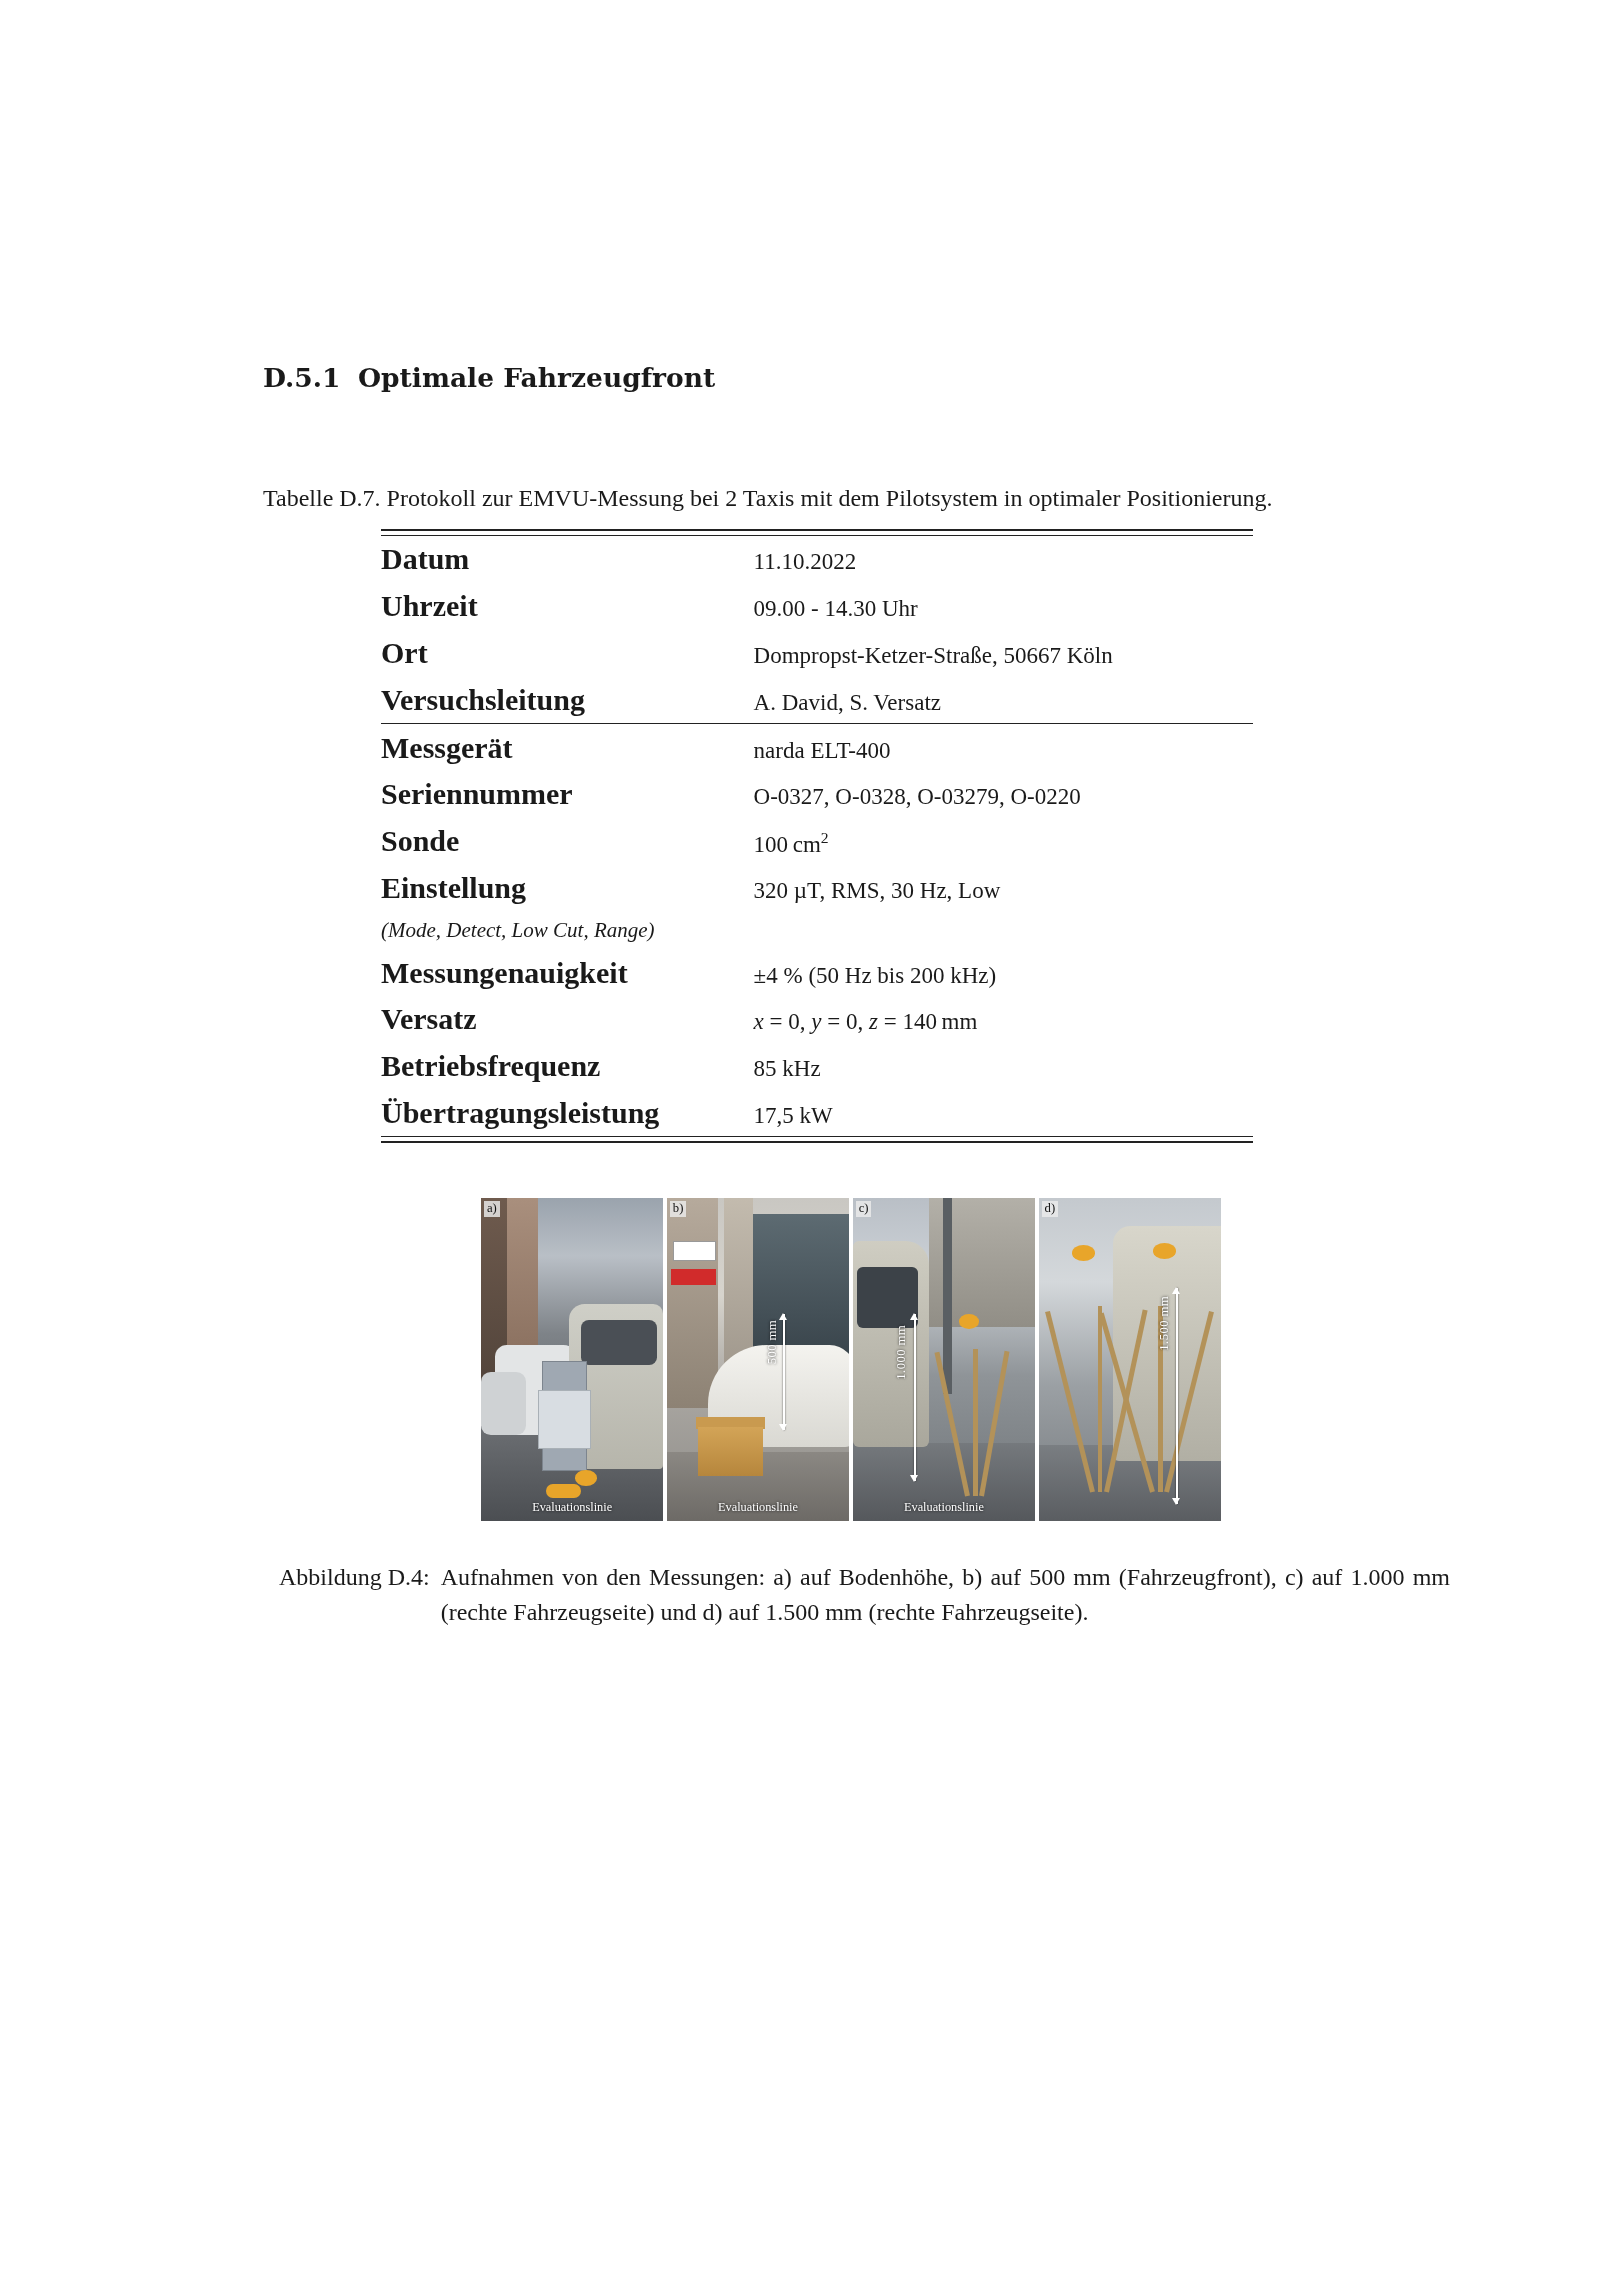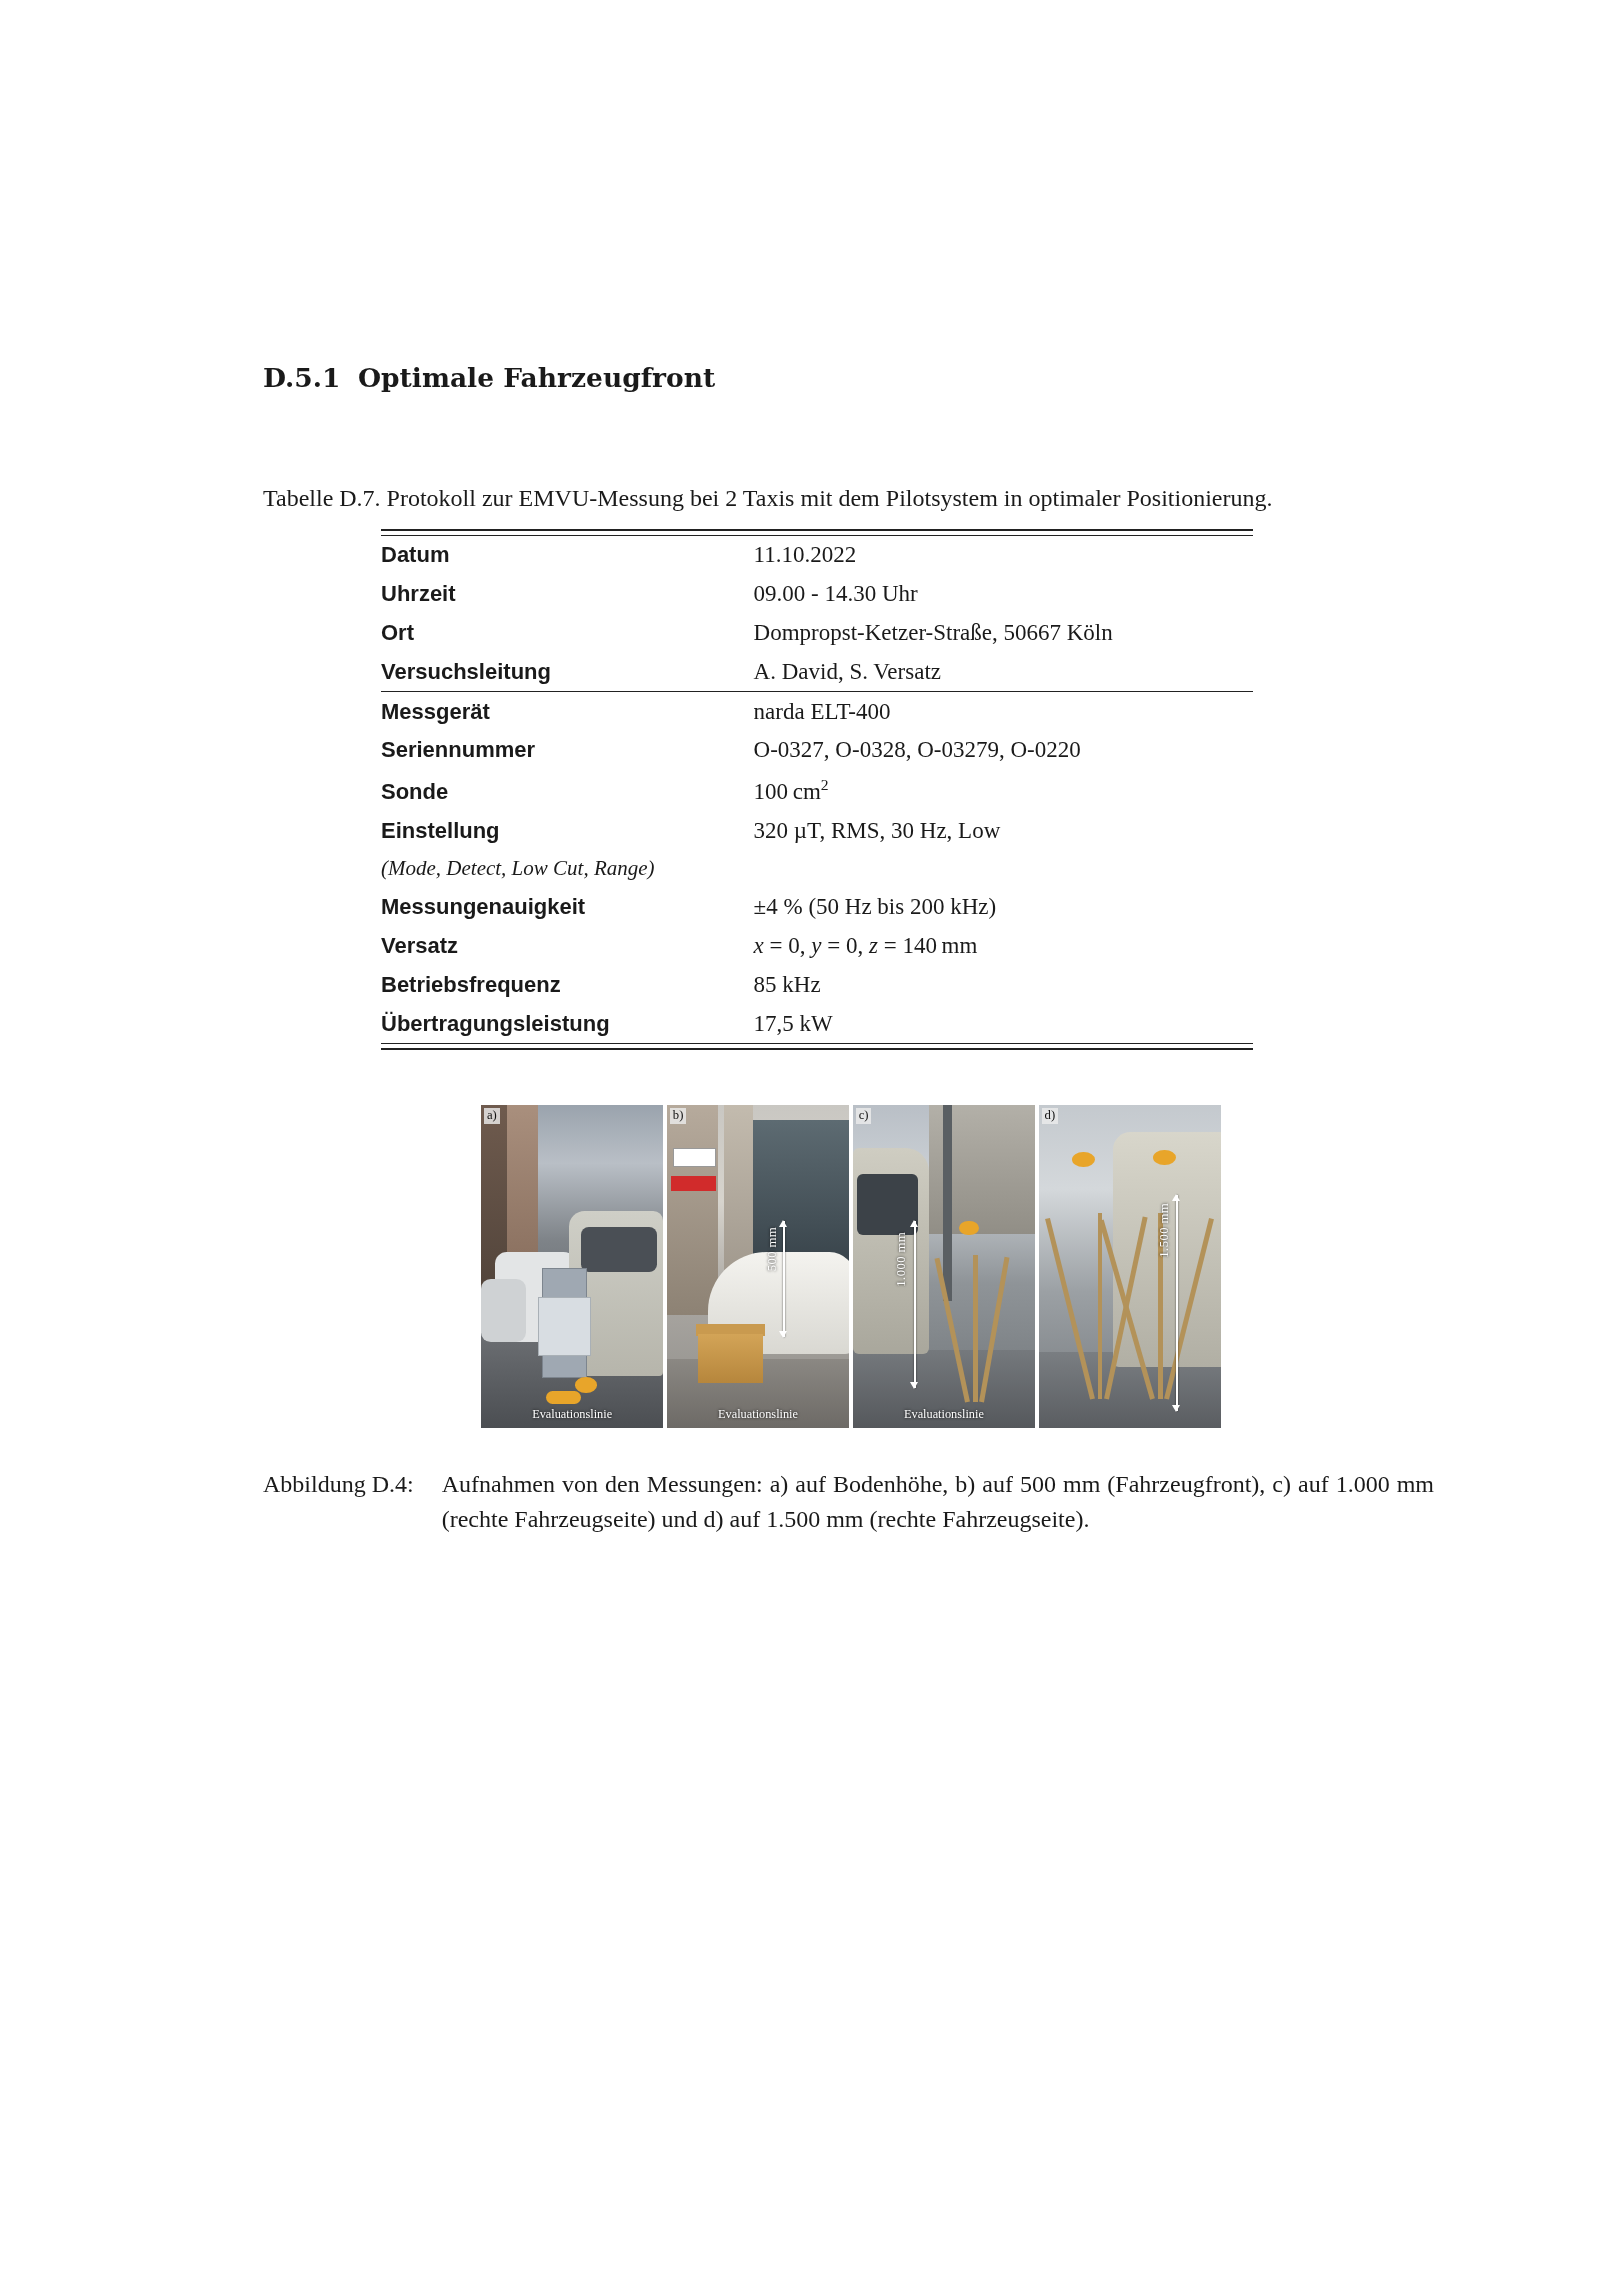--- a/index.html
+++ b/index.html
@@ -73,22 +73,22 @@
     width: 872px;
     font-size: 23px;
   }
   table.proto td {
     padding: 6.4px 0 6.4px 0;
     vertical-align: baseline;
   }
   table.proto td.key {
     width: 353px;
     font-weight: bold;
-    font-family: Liberation Sans, sans-serif;
-    font-size: 22px;
+    font-family: Liberation Serif, serif;
+    font-size: 30px;
     padding-right: 19.6px;
   }
   table.proto td.key.italic {
     font-weight: normal;
     font-style: italic;
     font-size: 21px;
     font-family: "Liberation Serif", serif;
   }
   table.proto td.val {
     font-size: 23px;
@@ -225,21 +225,22 @@
   .pd .probeB { position:absolute; left:114px; top:45px; width:23.5px; height:15.7px; background:#e8a52a; border-radius:50%; }
   .pd .road { position:absolute; left:0; bottom:0; width:100%; height:76px; background:linear-gradient(#7a7e82,#5a5d61); }
 
   
   .fig-caption {
     margin-top: 39px;
     width: 1171px;
     font-size: 24px;
     line-height: 1.45;
     display: flex;
-    gap: 28px;
+    gap: 11px;
+    margin-left: 16px;
   }
   .fig-caption .lbl { flex: 0 0 auto; }
   .fig-caption .body { flex: 1 1 auto; text-align: justify; text-align-last: left; }
 </style>
 </head>
 <body>
 
 <div class="page">
   <div class="content">
 

